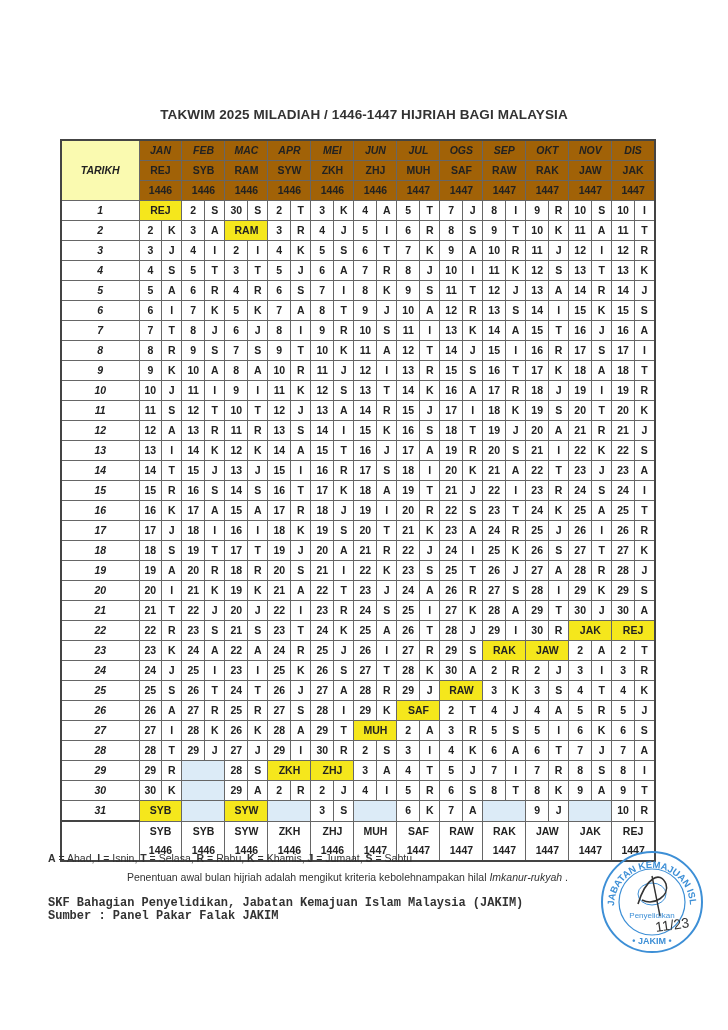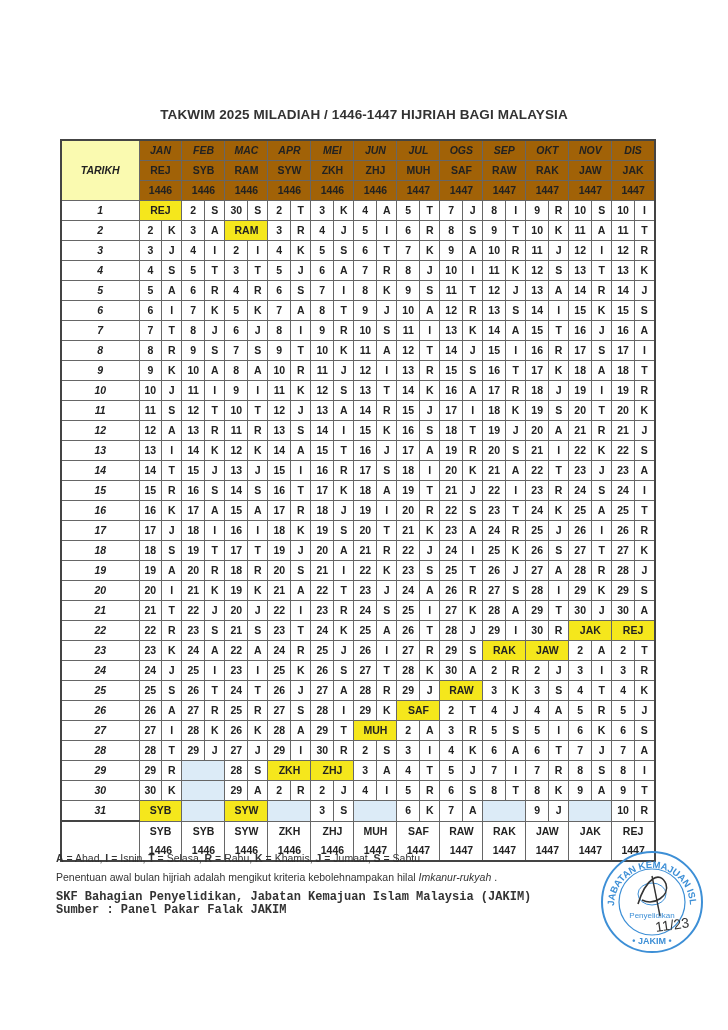--- a/index.html
+++ b/index.html
@@ -10,23 +10,23 @@
   table.cal col.tk{width:78px;}
   table.cal col.c{width:21.3px;}
   .hdr td{background:#a16207;color:#c0151b;height:15px;line-height:15px;font-size:10.5px;}
   .hdr td.mon{font-style:italic;}
   td.tarikh{background:#fafab0;color:#c0151b;font-style:italic;font-size:11px;}
   td.day{font-style:italic;font-weight:bold;color:#333;}
   td.hl{background:#f5e71c;}
   td.blank{background:#dcebf7;}
   .ftr td{height:30px;line-height:13px;font-size:10.5px;color:#333;}
   td.nob{border:none !important;border-top:2px solid #444 !important;border-left:none !important;border-bottom:none !important;background:#fff;}
-  .notes{position:absolute;left:56px;top:852px;width:520px;font-size:10.5px;color:#333;}
+  .notes{position:absolute;left:48px;top:852px;width:520px;font-size:10.5px;color:#333;}
   .notes .l1{margin-bottom:7px;}
-  .notes .l2{margin-bottom:8px;}
+  .notes .l2{margin-bottom:14px;text-align:right;}
   .notes .l3{font-size:9.3px;margin-bottom:8px;}
   .notes .l4,.notes .l5{font-weight:bold;font-size:12px;line-height:13px;font-family:Liberation Mono, monospace;}
   .notes b{font-weight:bold;}
   .notes i{font-style:italic;}
   .stamp{position:absolute;left:598px;top:848px;width:108px;height:108px;}
 </style>
 </head>
 <body>
 
 <div class="title">TAKWIM 2025 MILADIAH / 1446-1447 HIJRIAH BAGI MALAYSIA</div>

